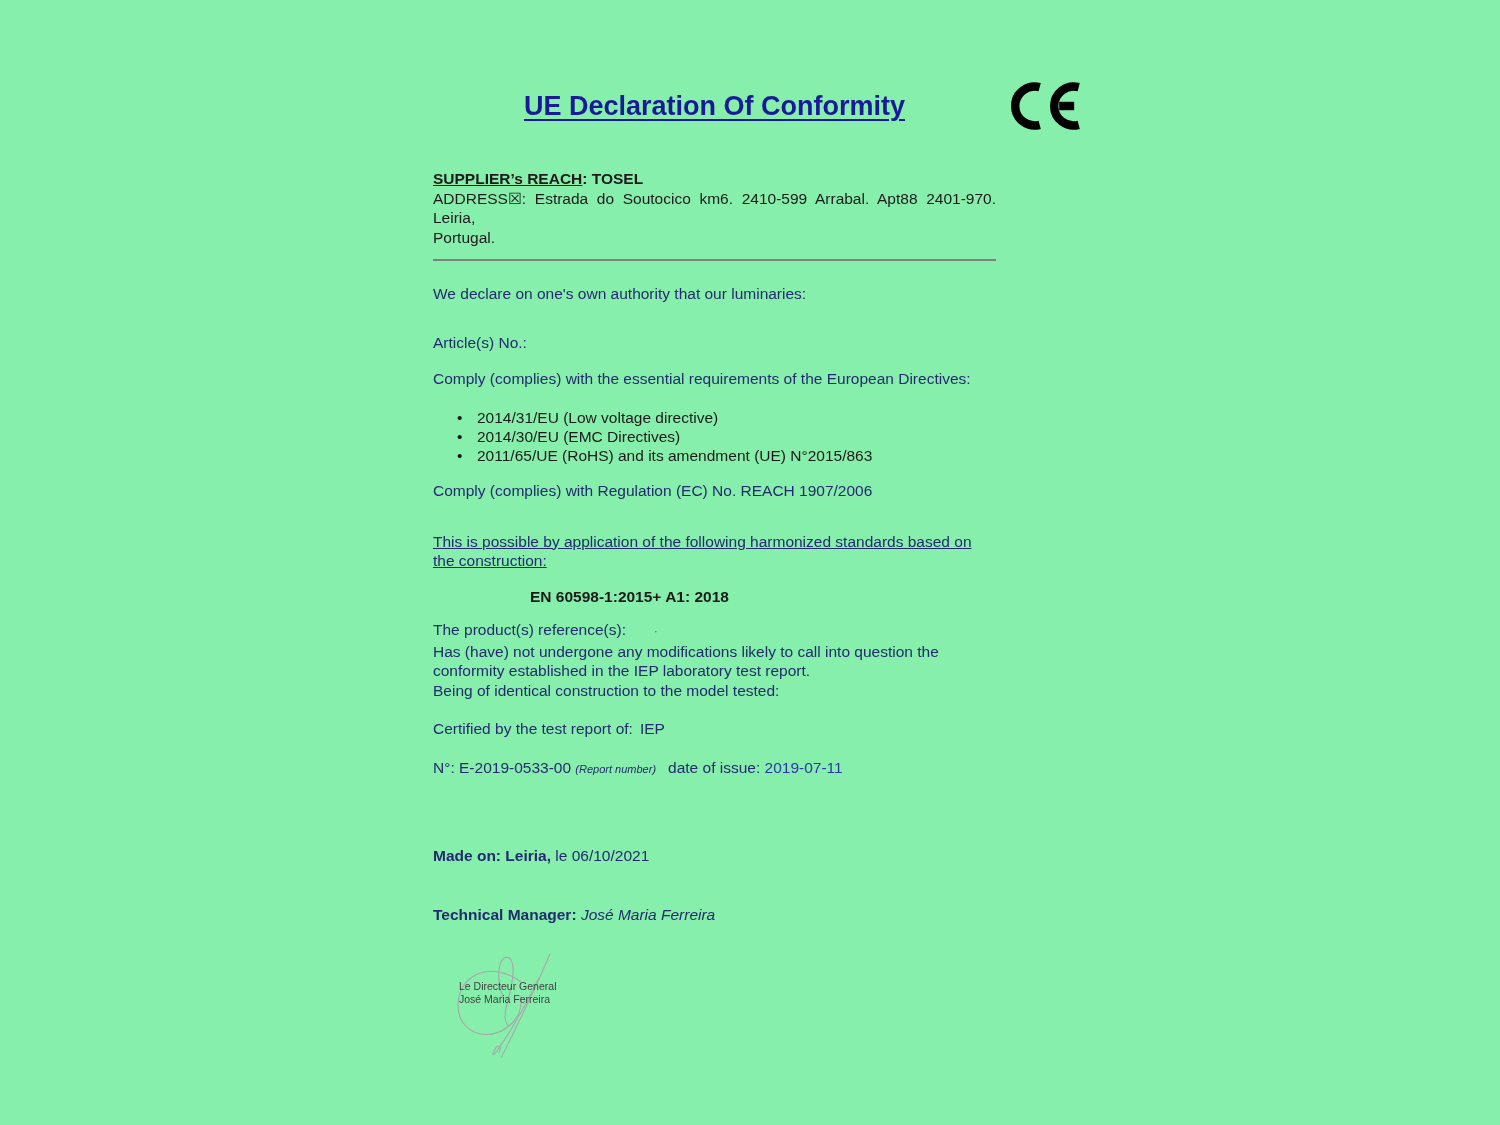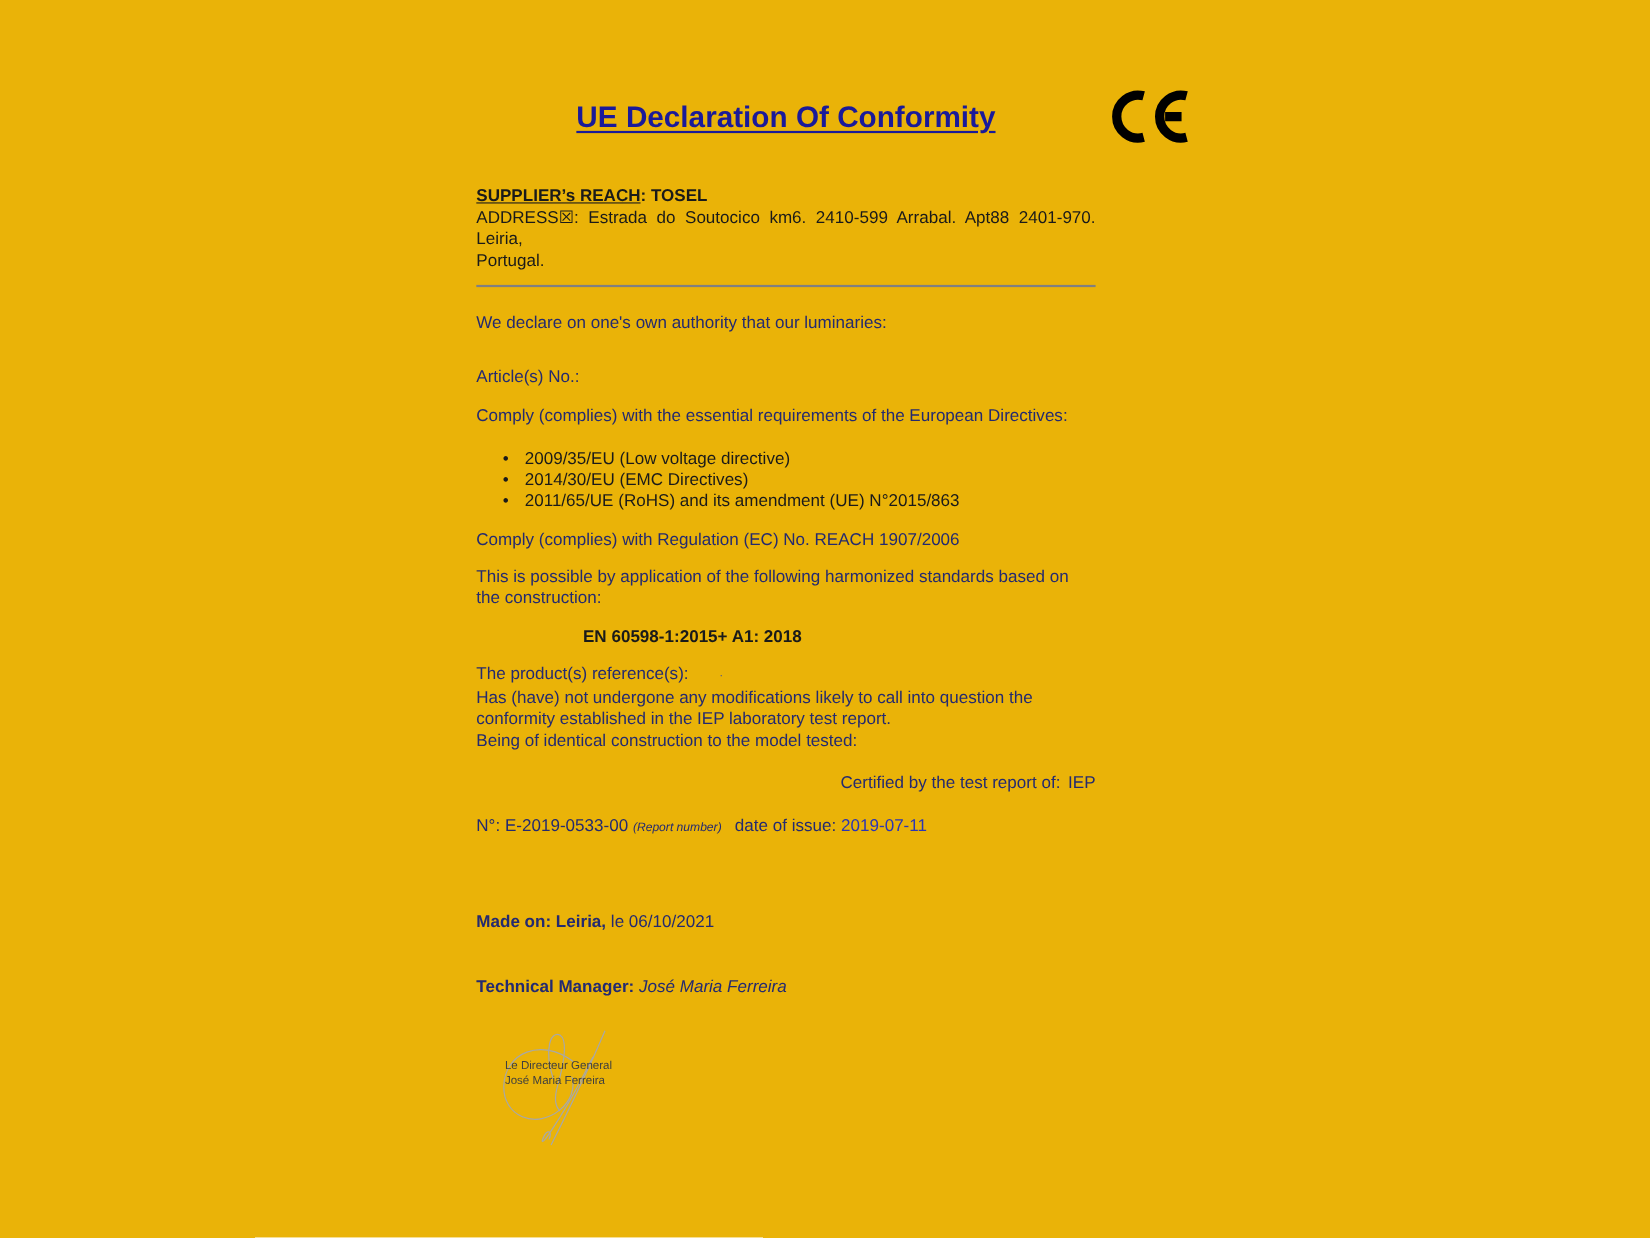--- a/index.html
+++ b/index.html
@@ -1,18 +1,18 @@
 <!DOCTYPE html>
 <html><head>
 <meta charset="utf-8">
 <style>
   * { margin:0; padding:0; box-sizing:border-box; }
   html,body { width:1500px; height:1125px; background:#ffffff; overflow:hidden;
               font-family:"Liberation Sans", sans-serif; }
-  .page { position:relative; width:1500px; height:1125px; background:#eab308; }
+  .page { position:relative; width:1500px; height:1125px; background:#86efac; }
 
   .column { position:absolute; left:433px; top:0; width:563px;
             font-size:15.5px; line-height:19.5px; color:#242a70; }
 
   .title { margin-top:88px; text-align:center; font-size:27px; line-height:36px;
            font-weight:bold; color:#1a1a99; text-decoration:underline;
            text-decoration-thickness:2px; text-underline-offset:4px; }
 
   .ce-mark { position:absolute; left:1002px; top:80px; }
 
@@ -27,25 +27,25 @@
 
   .navy { color:#242a70; }
 
   .p-declare   { margin-top:23px; }
   .p-articles  { margin-top:29px; }
   .p-directives{ margin-top:17px; }
   .bullets     { margin-top:19px; color:#1a1a1a; }
   .bullet-row  { display:flex; line-height:19.2px; }
   .bullet-dot  { width:20px; margin-left:24px; flex:none; }
   .p-reach     { margin-top:16px; }
-  .p-harmonized{ margin-top:14px; }
+  .p-harmonized{ margin-top:31px;text-decoration:underline; }
   .standards   { margin-top:16px; padding-left:97px; font-weight:bold; color:#1a1a1a; }
   .product-block{ margin-top:14px; }
   .stray-dot   { color:#555a8c; font-size:11px; margin-left:28px; }
-  .p-certified { margin-top:19px;text-align:right; }
+  .p-certified { margin-top:19px; }
   .iep-gap     { margin-left:7px; }
   .p-report    { margin-top:19px; }
   .report-note { font-size:11px; font-style:italic; }
   .issue-label { margin-left:12px; }
   .issue-date  { color:#2b35b5; }
   .p-made      { margin-top:67px; }
   .p-manager   { margin-top:39px; }
   .italic      { font-style:italic; }
 
   .signature   { position:relative; margin-top:28px; margin-left:14px;
@@ -87,21 +87,21 @@
 
     <div class="p-declare navy">We declare on one's own authority that our luminaries:</div>
 
     <div class="p-articles navy">Article(s) No.:</div>
 
     <div class="p-directives navy">Comply (complies) with the essential requirements of the European Directives:</div>
 
     <div class="bullets">
       <div class="bullet-row">
         <span class="bullet-dot">•</span>
-        <span>2009/35/EU (Low voltage directive)</span>
+        <span>2014/31/EU (Low voltage directive)</span>
       </div>
       <div class="bullet-row">
         <span class="bullet-dot">•</span>
         <span>2014/30/EU (EMC Directives)</span>
       </div>
       <div class="bullet-row">
         <span class="bullet-dot">•</span>
         <span>2011/65/UE (RoHS) and its amendment (UE) N°2015/863</span>
       </div>
     </div>

